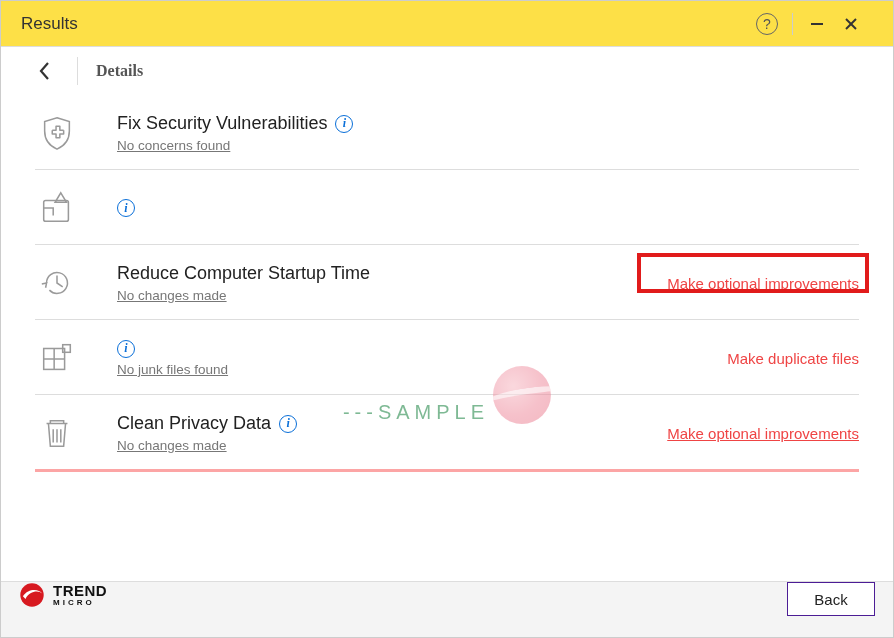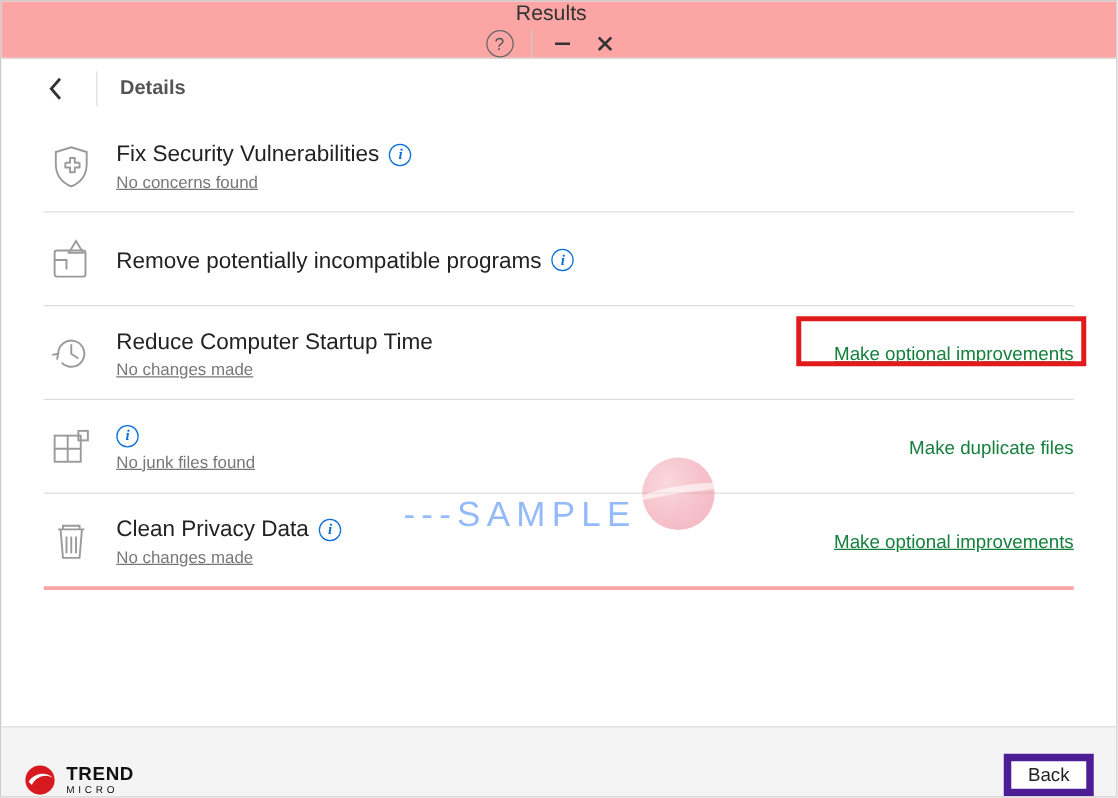--- a/index.html
+++ b/index.html
@@ -6,26 +6,25 @@
   body {
     font-family: "Segoe UI", Arial, sans-serif;
     background: #fff;
     width: 894px;
     height: 638px;
     position: relative;
     border: 1px solid #ccc;
   }
   .titlebar {
     height: 46px;
-    background: #fca5a5;
+    background: #fde047;
     border-bottom: 1px solid #ddd;
     display: flex;
     align-items: center;
     padding: 0 32px 0 20px;
-    flex-direction: column;
   }
   .titlebar .title {
     font-size: 17px;
     color: #333;
     flex: 1;
   }
   .titlebar .controls {
     display: flex;
     align-items: center;
     gap: 14px;
@@ -54,31 +53,32 @@
     width: 36px; height: 36px;
     display:flex; align-items:center; justify-content:center;
     cursor:pointer;
     color:#333;
   }
   .subheader .vsep2 {
     width:1px; height:28px; background:#ddd;
     margin: 0 18px 0 14px;
   }
   .subheader .crumb {
-    font-size: 16px; color:#555; font-weight:600;
+    font-size: 16px; color:#555; font-weight:600;font-family:Liberation Serif, serif;
   }
   .list {
     padding: 0 34px;
   }
   .row {
     display:flex;
     align-items:center;
     padding: 16px 0 14px 0;
     border-bottom: 1px solid #ddd;
     position:relative;
+    gap:24px;
   }
   .row.last { border-bottom: 3px solid #fca5a5; }
   .row .icon-slot {
     width: 44px; height: 44px;
     display:flex; align-items:center; justify-content:center;
     margin-right: 14px;
     color:#888;
     flex-shrink:0;
   }
   .row .texts { flex:1; }
@@ -93,52 +93,52 @@
   }
   .info-icon {
     width:18px; height:18px; border:1.5px solid #0a6fd8;
     border-radius:50%; display:inline-flex;
     align-items:center; justify-content:center;
     color:#0a6fd8; font-size:12px; font-weight:bold;
     font-style: italic; font-family: Georgia, serif;
     cursor:pointer;
   }
   .action-link {
-    color:#15803d; font-size:15px; text-decoration:underline;
+    color:#ef4444; font-size:15px; text-decoration:underline;
     cursor:pointer; white-space:nowrap;
     padding-left:12px;
   }
   .highlight-box {
     position:absolute;
     border:4px solid #e11b1b;
     pointer-events:none;
   }
   .footer {
     position:absolute;
     left:0; right:0; bottom:0;
     height:56px;
     background:#f4f4f4;
     border-top:1px solid #ddd;
-    display:flex; align-items:flex-end;
+    display:flex; align-items:flex-start;
     padding: 0 18px;
   }
   .brand {
     display:flex; align-items:center; gap:8px;
   }
   .brand svg { display:block; }
   .brand-text {
     display:flex; flex-direction:column; line-height:1;
     font-family: Arial, sans-serif;
   }
   .brand-text .t1 { font-size:15px; font-weight:800; letter-spacing:0.5px; color:#111;}
-  .brand-text .t2 { font-size:8px; letter-spacing:3px; color:#111; margin-top:1px;}
+  .brand-text .t2 { font-size:8px; letter-spacing:3px; color:#111; margin-top:1px;font-weight:bold;}
   .footer .spacer { flex:1; }
   .back-button {
-    width:72px; height:34px;
-    background:#fff; border:6px solid #4c1d95;
+    width:88px; height:34px;
+    background:#fff; border:1px solid #4c1d95;
     font-size:15px; color:#222;
     cursor:pointer;
   }
   .watermark {
     position:absolute;
     left:50%; top:62%;
     transform:translate(-50%,-50%);
     pointer-events:none;
     display:flex; align-items:center; gap:4px;
     opacity:0.55;
@@ -147,21 +147,21 @@
     width:58px; height:58px; border-radius:50%;
     background: radial-gradient(circle at 35% 35%, #f7b9c3 0%, #ef8fa0 55%, #e97e91 100%);
     position:relative; overflow:hidden;
   }
   .watermark .globe::before{
     content:""; position:absolute; left:-10px; top:22px; width:90px; height:14px;
     border-top:6px solid rgba(255,255,255,0.6); border-radius:50%;
     transform:rotate(-8deg);
   }
   .watermark .txt {
-    font-size:28px; letter-spacing:5px; color:#3b82f6; font-weight:500;
+    font-size:20px; letter-spacing:5px; color:#15803d; font-weight:500;
     font-family: Arial, sans-serif;
     margin-top: 34px;
   }
 </style>
 </head>
 <body>
 
 <div class="titlebar">
   <div class="title">Results</div>
   <div class="controls">
@@ -212,21 +212,20 @@
   <div class="row">
     <div class="icon-slot">
       <svg width="38" height="38" viewBox="0 0 40 40" fill="none" stroke="#9a9a9a" stroke-width="1.6">
         <rect x="6" y="12" width="26" height="22" rx="2"></rect>
         <path d="M6 20 h10 v8"></path>
         <path d="M24 4 l6 10 h-12 z"></path>
       </svg>
     </div>
     <div class="texts">
       <div class="row-title">
-        <span>Remove potentially incompatible programs</span>
         <span class="info-icon">i</span>
       </div>
     </div>
   </div>
 
   <div class="row" style="position:relative;">
     <div class="icon-slot">
       <svg width="38" height="38" viewBox="0 0 40 40" fill="none" stroke="#9a9a9a" stroke-width="1.6">
         <path d="M9 20 a11 11 0 1 1 3 7.5"></path>
         <polyline points="8,25 9,20 4,21" fill="none"></polyline>

